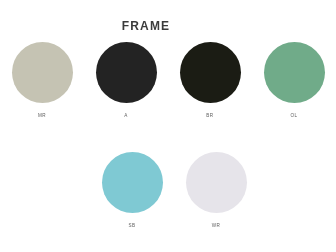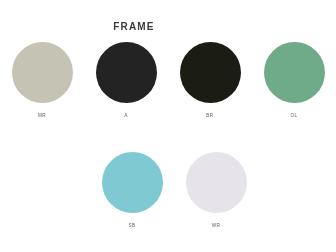--- a/index.html
+++ b/index.html
@@ -22,26 +22,27 @@
     background: #ffffff;
   }
 
   
   .sheet-title {
     position: absolute;
     top: 22px;
     left: 0;
     width: 268px;
     text-align: center;
-    font-size: 10px;
+    font-size: 12px;
     font-weight: bold;
     letter-spacing: 1.15px;
     color: #3b3b3b;
     line-height: 9px;
     white-space: nowrap;
+    padding-left: 12px;
   }
 
   
   .swatch-grid {
     position: absolute;
     top: 42px;
     left: 0;
     width: 336px;
   }
 

